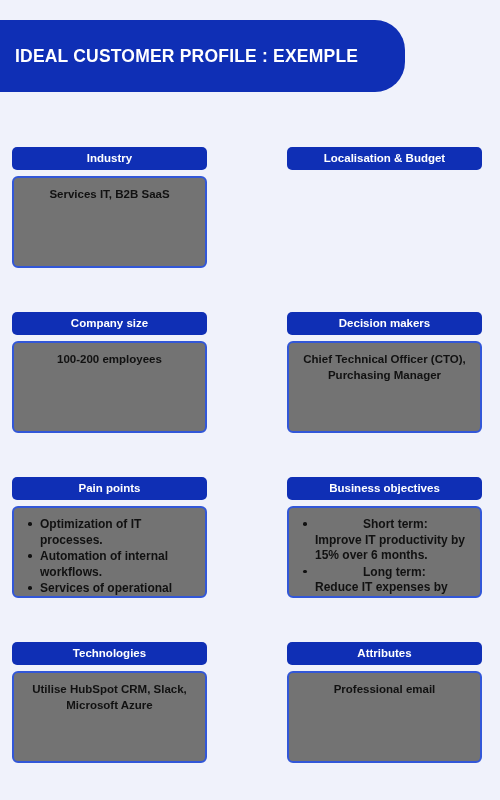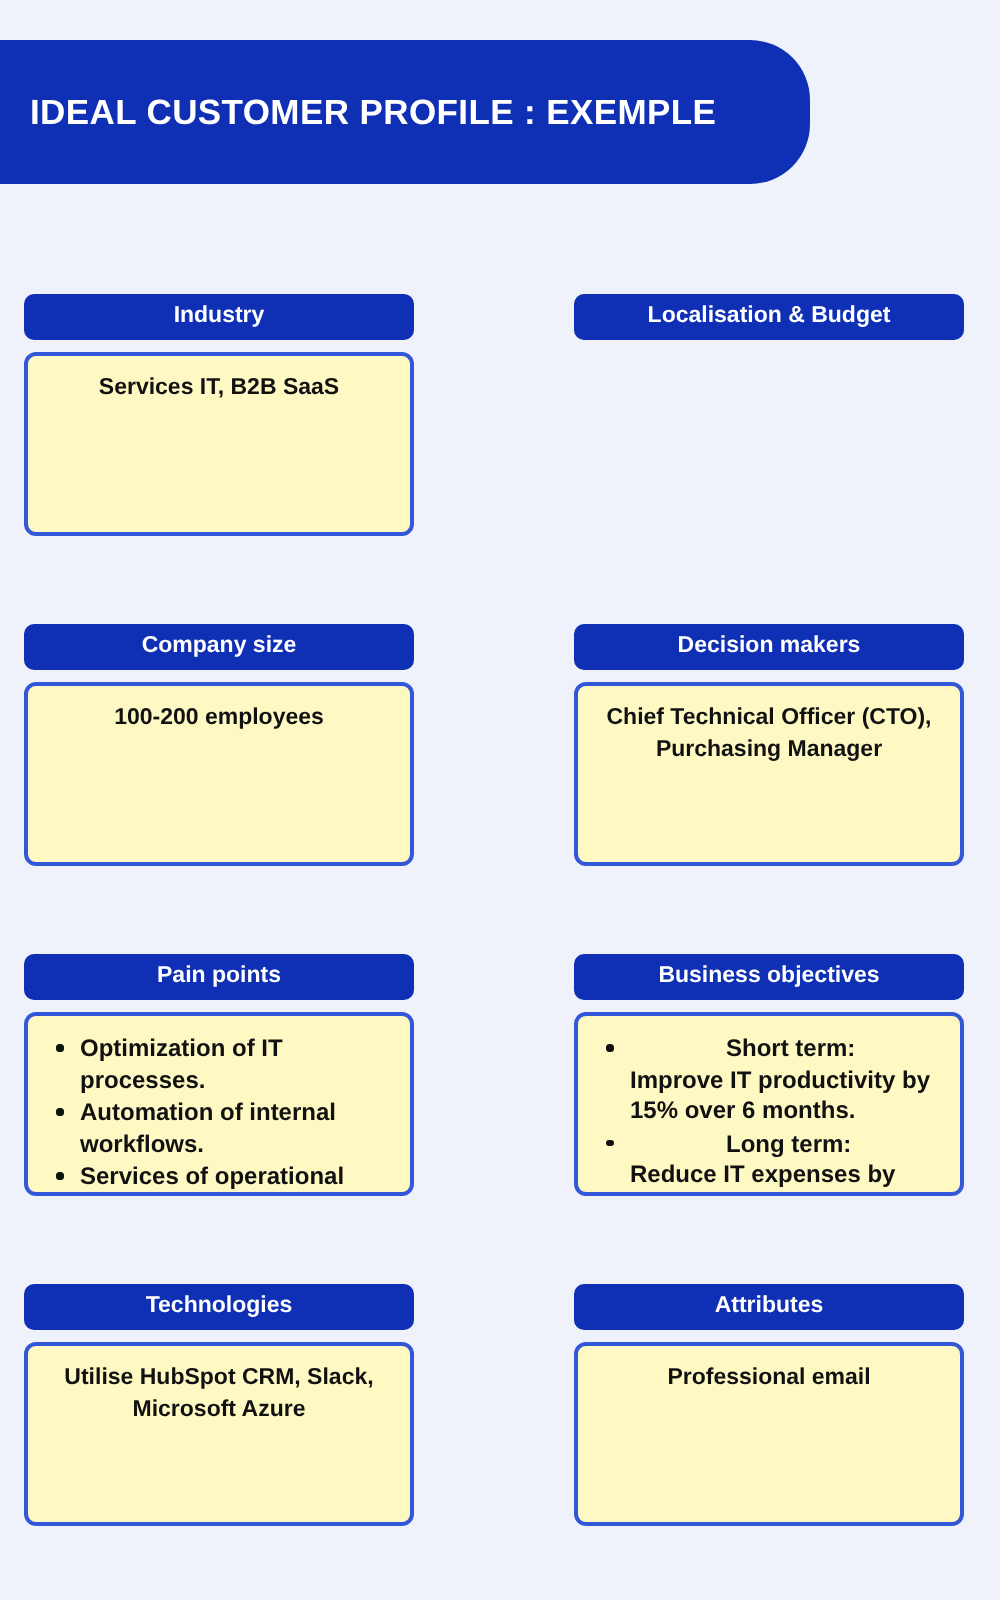--- a/index.html
+++ b/index.html
@@ -70,21 +70,21 @@
     line-height: 1;
     white-space: nowrap;
   }
 
   .card-body {
     margin-top: 6px;
     height: 92px;
     box-sizing: border-box;
     border: 2px solid #3257d8;
     border-radius: 6px;
-    background: #fef9c3;
+    background: #737373;
     padding: 9px 10px 8px 10px;
     overflow: hidden;
   }
 
   
   .body-center {
     text-align: center;
     color: #111111;
     font-size: 11.5px;
     font-weight: bold;

